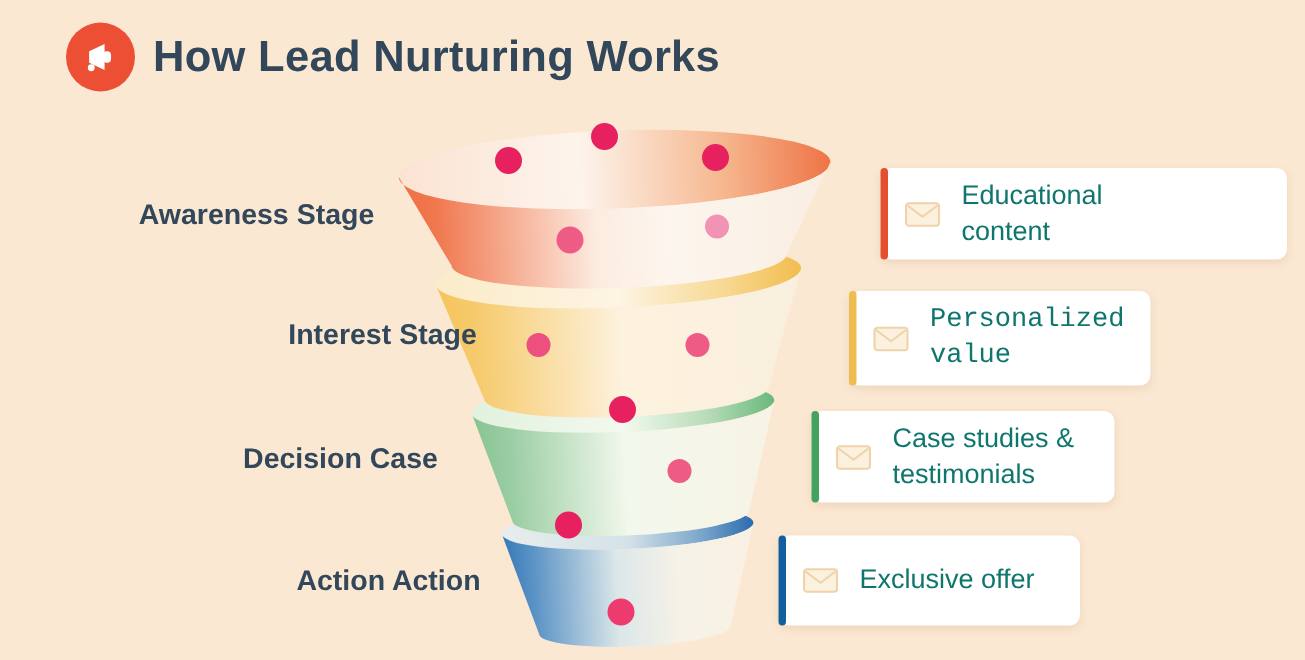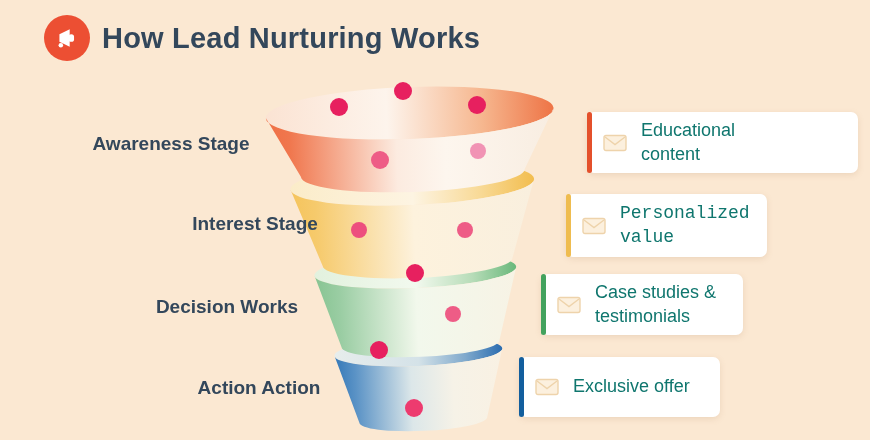--- a/index.html
+++ b/index.html
@@ -160,21 +160,21 @@
         <polygon points="14.5,4 14.5,20 5,15.5 5,8.5" fill="#ffffff"></polygon>
         <rect x="13.5" y="8.5" width="5" height="7" rx="2.4" fill="#ffffff"></rect>
         <circle cx="6.3" cy="18.6" r="2.1" fill="#ffffff"></circle>
       </svg>
     </div>
     <div class="page-title">How Lead Nurturing Works</div>
   </div>
 
   <div class="stage-label label-awareness">Awareness Stage</div>
   <div class="stage-label label-interest">Interest Stage</div>
-  <div class="stage-label label-decision">Decision Works</div>
+  <div class="stage-label label-decision">Decision Case</div>
   <div class="stage-label label-action">Action Action</div>
 
   <div class="card card-0">
     <span class="card-accent accent-0"></span>
     <svg class="envelope" width="24" height="18" viewBox="0 0 24 18">
       <rect x="1" y="1.5" width="22" height="15" rx="2" fill="#fcf0de" stroke="#eed3ab" stroke-width="1.4"></rect>
       <path d="M2,3 L12,10.5 L22,3" fill="none" stroke="#eed3ab" stroke-width="1.4"></path>
     </svg>
     <span class="card-label">Educational content</span>
   </div>

